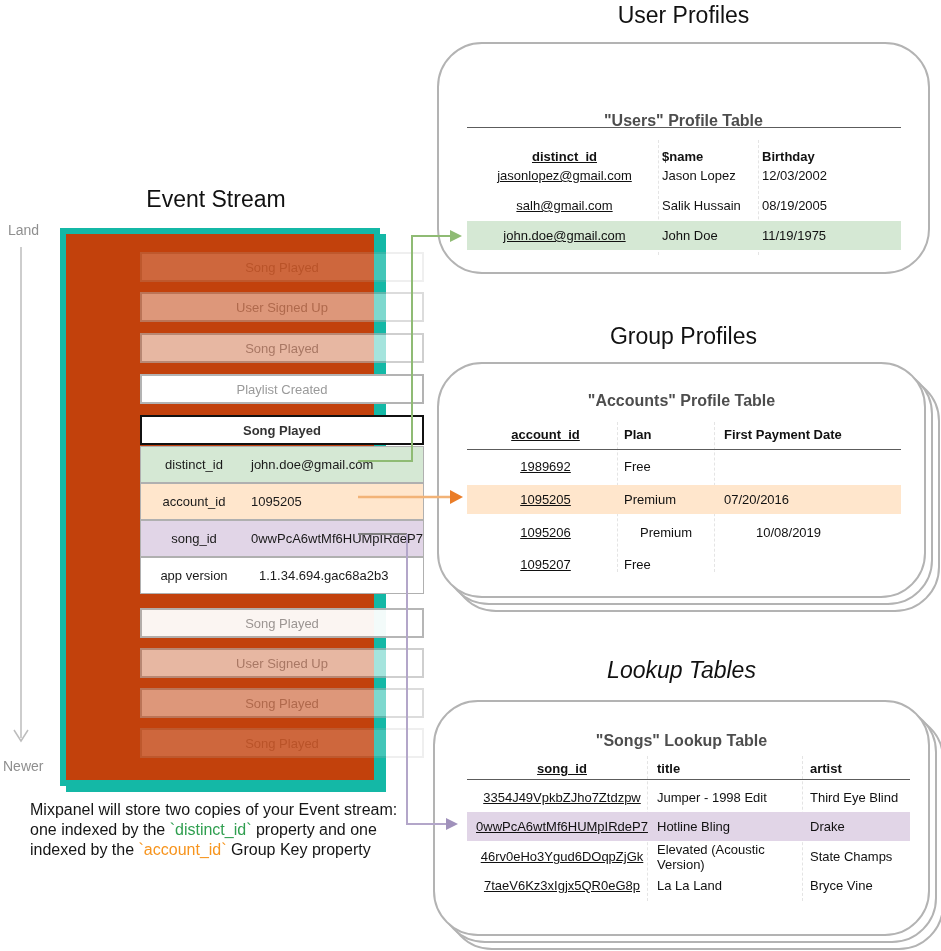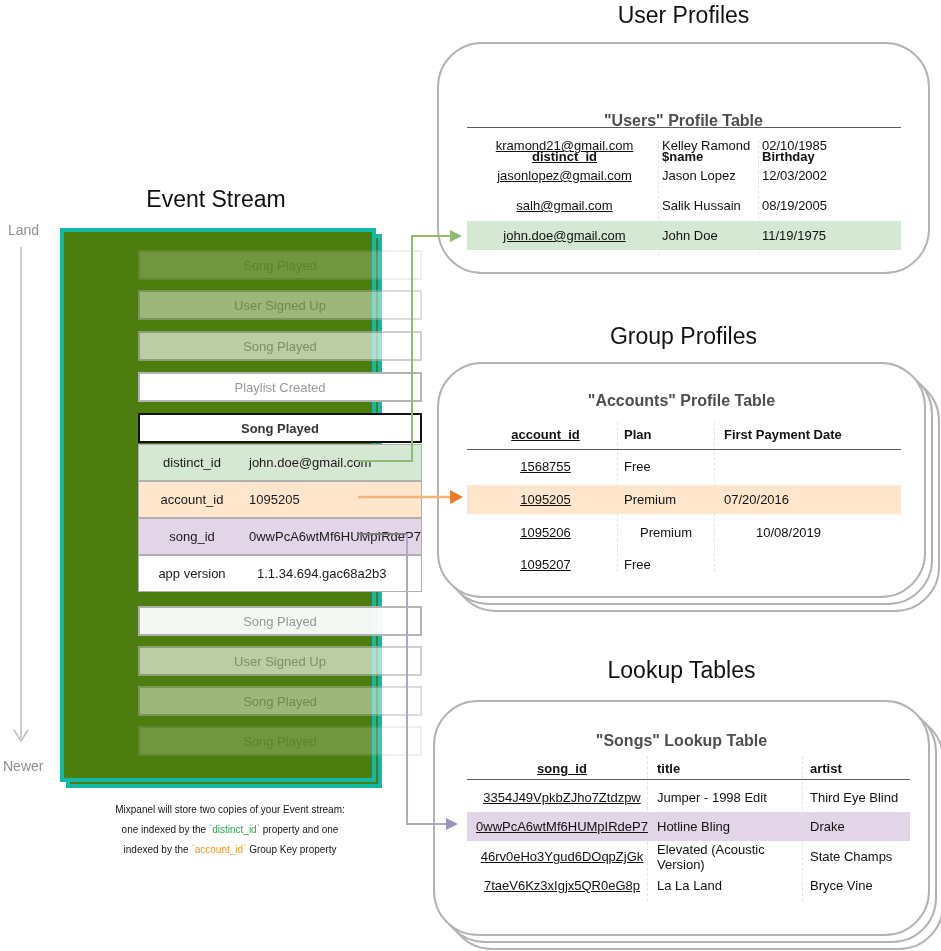--- a/index.html
+++ b/index.html
@@ -6,21 +6,21 @@
   #canvas{
     position:relative;width:941px;height:951px;background:#fff;overflow:hidden;
     font-family:"Liberation Sans","DejaVu Sans",sans-serif;color:#1a1a1a;
   }
   .abs{position:absolute;}
   
   .section-title{font-size:23px;color:#111;text-align:center;}
   
   .rail-label{font-size:14px;color:#8f8f8f;}
   
-  .stream-box{background:#4d7c0f;border:4px solid #14b8a6;}
+  .stream-box{background:#c2410c;border:6px solid #14b8a6;}
   .evt{
     position:absolute;left:74px;width:280px;height:26px;border:2px solid #b3b3b3;
     background:#fff;color:#9a9a9a;font-size:13px;display:flex;align-items:center;justify-content:center;
   }
   .evt-header{
     position:absolute;left:74px;width:280px;height:26px;border:2px solid #111;
     background:#fff;color:#333;font-weight:bold;font-size:13px;display:flex;align-items:center;justify-content:center;
   }
   .detail-row{
     position:absolute;left:74px;width:282px;height:35px;border:1px solid #b0b0b0;
@@ -48,21 +48,21 @@
   .users-row .c3{flex:1;}
   
   .acct-row .c1{width:157px;text-align:center;flex:none;}
   .acct-row .c2{width:100px;flex:none;}
   .acct-row .c3{flex:1;}
   
   .songs-row .c1{width:190px;text-align:center;flex:none;}
   .songs-row .c2{width:153px;flex:none;}
   .songs-row .c3{flex:1;}
   
-  .caption{position:absolute;left:30px;top:800px;width:400px;text-align:center;font-size:10px;line-height:20px;color:#161616;}
+  .caption{position:absolute;left:30px;top:800px;width:400px;text-align:left;font-size:16px;line-height:20px;color:#161616;}
   .code-green{color:#2f9e4f;}
   .code-orange{color:#f7941d;}
   
   #arrows{position:absolute;left:0;top:0;pointer-events:none;z-index:20;}
 </style>
 </head>
 <body>
 
 <div id="canvas">
 
@@ -127,25 +127,20 @@
     <div class="card-heading" style="top:68px;">"Users" Profile Table</div>
     <div class="colsep" style="left:219px;top:96px;height:115px;"></div>
     <div class="colsep" style="left:319px;top:96px;height:115px;"></div>
     <div class="hl bg-green" style="left:28px;top:177px;width:434px;"></div>
     <div class="tbl-row tbl-head users-row" style="left:28px;top:98px;width:434px;">
       <span class="c1 u">distinct_id</span>
       <span class="c2">$name</span>
       <span class="c3">Birthday</span>
     </div>
     <div class="rule" style="left:28px;top:83px;width:434px;"></div>
-    <div class="tbl-row users-row" style="left:28px;top:87px;width:434px;">
-      <span class="c1 u">kramond21@gmail.com</span>
-      <span class="c2">Kelley Ramond</span>
-      <span class="c3">02/10/1985</span>
-    </div>
     <div class="tbl-row users-row" style="left:28px;top:117px;width:434px;">
       <span class="c1 u">jasonlopez@gmail.com</span>
       <span class="c2">Jason Lopez</span>
       <span class="c3">12/03/2002</span>
     </div>
     <div class="tbl-row users-row" style="left:28px;top:147px;width:434px;">
       <span class="c1 u">salh@gmail.com</span>
       <span class="c2">Salik Hussain</span>
       <span class="c3">08/19/2005</span>
     </div>
@@ -164,42 +159,42 @@
     <div class="colsep" style="left:178px;top:58px;height:150px;"></div>
     <div class="colsep" style="left:275px;top:58px;height:150px;"></div>
     <div class="hl bg-orange" style="left:28px;top:121px;width:434px;"></div>
     <div class="tbl-row tbl-head acct-row" style="left:28px;top:56px;width:434px;">
       <span class="c1 u">account_id</span>
       <span class="c2">Plan</span>
       <span class="c3">First Payment Date</span>
     </div>
     <div class="rule" style="left:28px;top:85px;width:434px;"></div>
     <div class="tbl-row acct-row" style="left:28px;top:88px;width:434px;">
-      <span class="c1 u">1568755</span>
+      <span class="c1 u">1989692</span>
       <span class="c2">Free</span>
       <span class="c3"></span>
     </div>
     <div class="tbl-row acct-row" style="left:28px;top:121px;width:434px;">
       <span class="c1 u">1095205</span>
       <span class="c2">Premium</span>
       <span class="c3">07/20/2016</span>
     </div>
     <div class="tbl-row acct-row" style="left:28px;top:154px;width:434px;gap:16px;">
       <span class="c1 u">1095206</span>
       <span class="c2">Premium</span>
       <span class="c3">10/08/2019</span>
     </div>
     <div class="tbl-row acct-row" style="left:28px;top:186px;width:434px;">
       <span class="c1 u">1095207</span>
       <span class="c2">Free</span>
       <span class="c3"></span>
     </div>
   </div>
 
-  <div class="abs section-title" style="left:433px;top:657px;width:497px;">Lookup Tables</div>
+  <div class="abs section-title" style="left:433px;top:657px;width:497px;font-style:italic;">Lookup Tables</div>
   <div class="card-stack" style="left:447px;top:714px;width:493px;height:232px;"></div>
   <div class="card-stack" style="left:440px;top:707px;width:493px;height:232px;"></div>
   <div class="card" style="left:433px;top:700px;width:493px;height:232px;">
     <div class="card-heading" style="top:30px;">"Songs" Lookup Table</div>
     <div class="colsep" style="left:212px;top:54px;height:145px;"></div>
     <div class="colsep" style="left:367px;top:54px;height:145px;"></div>
     <div class="hl bg-purple" style="left:32px;top:110px;width:443px;"></div>
     <div class="tbl-row tbl-head songs-row" style="left:32px;top:52px;width:443px;">
       <span class="c1 u">song_id</span>
       <span class="c2">title</span>

